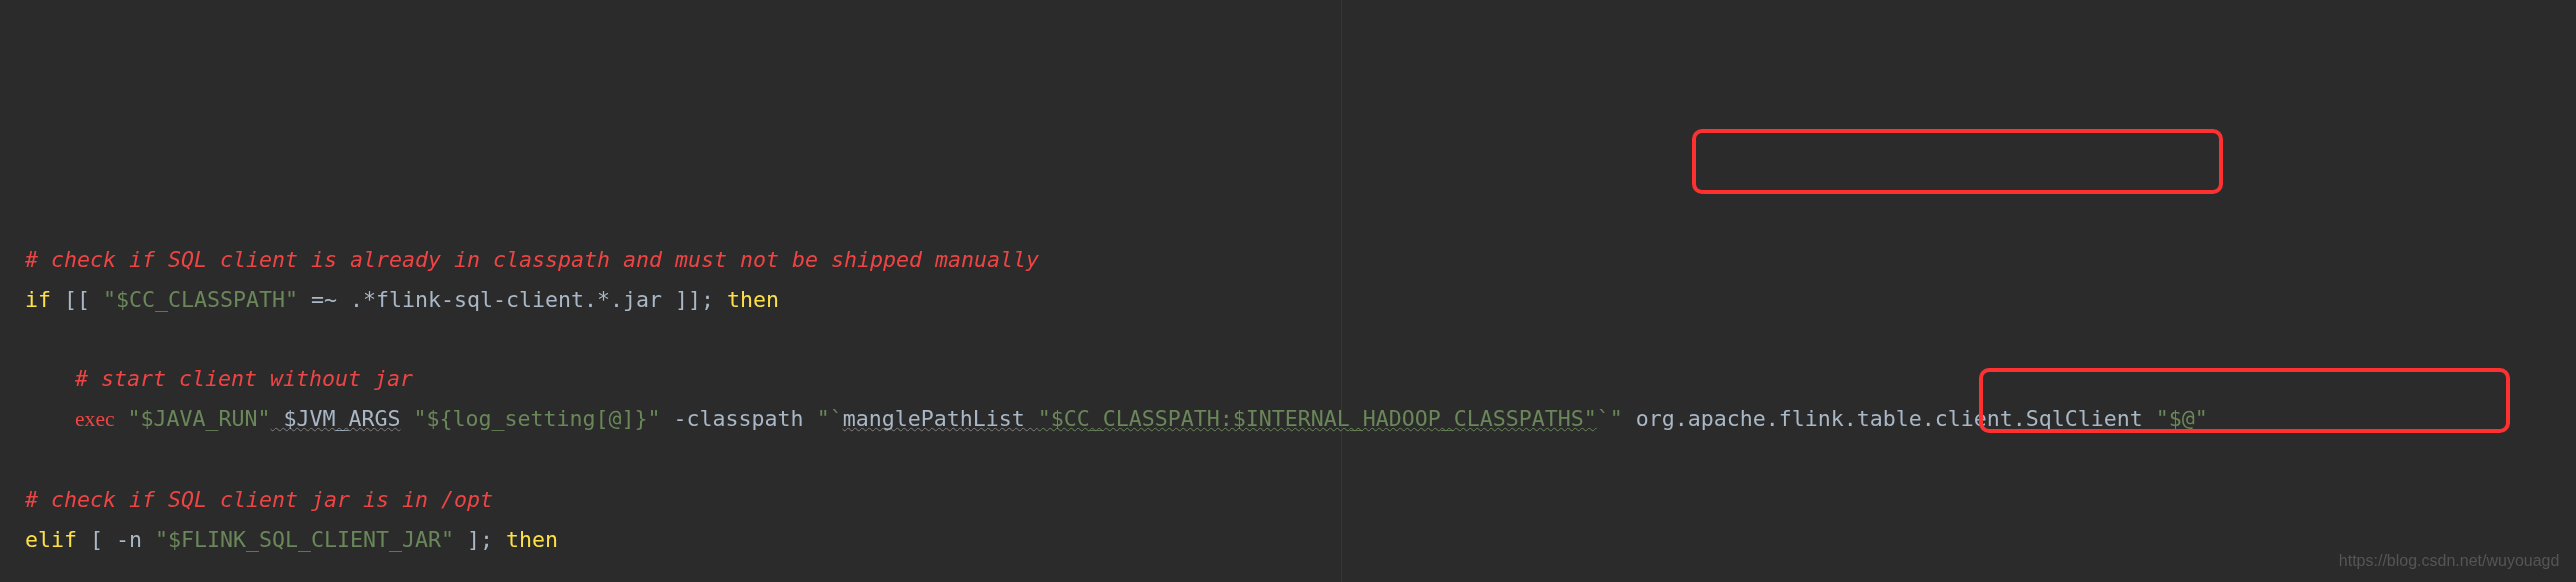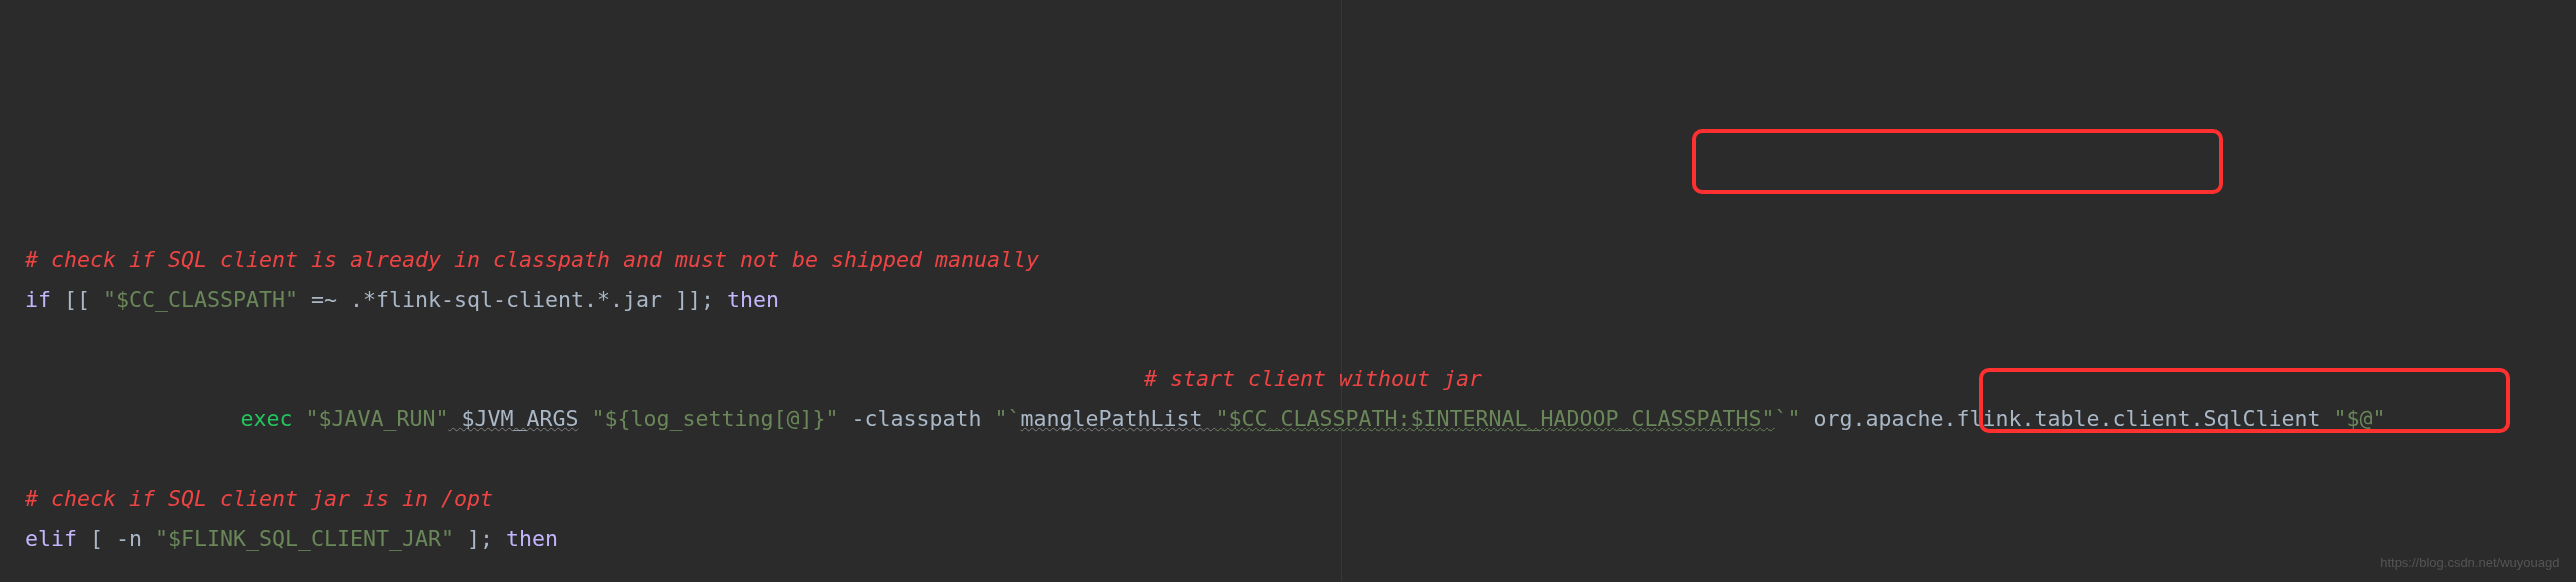--- a/index.html
+++ b/index.html
@@ -10,24 +10,24 @@
       line-height: 1.85;
       color: #a9b7c6;
       padding: 0 25px;
       white-space: pre;
       overflow-x: auto;
       position: relative;
       width: 2576px;
       height: 582px;
     }
     .code-line { display: block; min-height: 1.85em; }
-    .indent1 { padding-left: 50px; text-align: center; }
+    .indent1 { padding-left: 50px; }
     .comment { color: #ef4444; font-style: italic; }
-    .keyword { color: #c4b5fd; margin-top: 12px; }
-    .builtin { color: #22c55e; }
+    .keyword { color: #fde047; margin-top: 12px; }
+    .builtin { color: #ef4444; font-family: Liberation Serif, serif; }
     .string { color: #6a8759; }
     .text { color: #a9b7c6; }
     .wavy { text-decoration: wavy underline #808080 0.8px; text-decoration-skip-ink: none; }
     .green-wavy { text-decoration: wavy underline #6a8759 0.8px; text-decoration-skip-ink: none; }
     .highlight1 {
       position: absolute;
       border: 4.1px solid #ff3030;
       border-radius: 10px;
       top: 129px;
       left: 1692px;
@@ -42,21 +42,21 @@
       top: 368px;
       left: 1979px;
       width: 531px;
       height: 65px;
       pointer-events: none;
     }
     .watermark {
       position: absolute;
       bottom: 6.6px;
       right: 16.6px;
-      font-size: 13px;
+      font-size: 16px;
       color: #555555;
       font-family: sans-serif;
     }
     .center-divider {
       position: absolute;
       left: 1341px;
       top: 0;
       bottom: 0;
       width: 0.8px;
       background: rgba(80,80,80,0.3);

